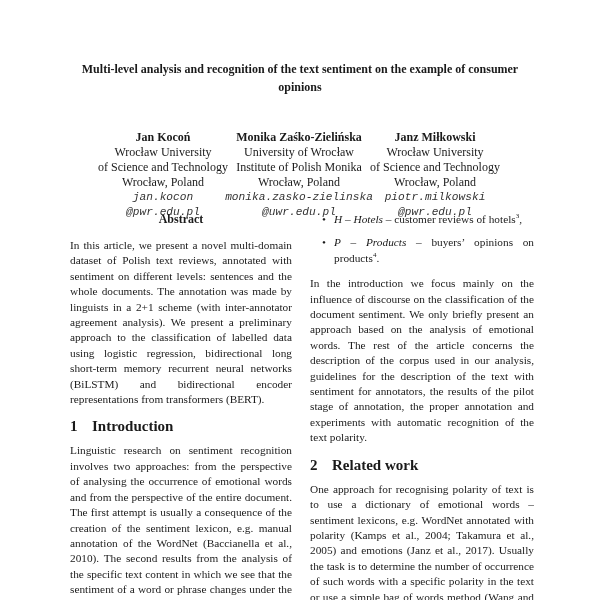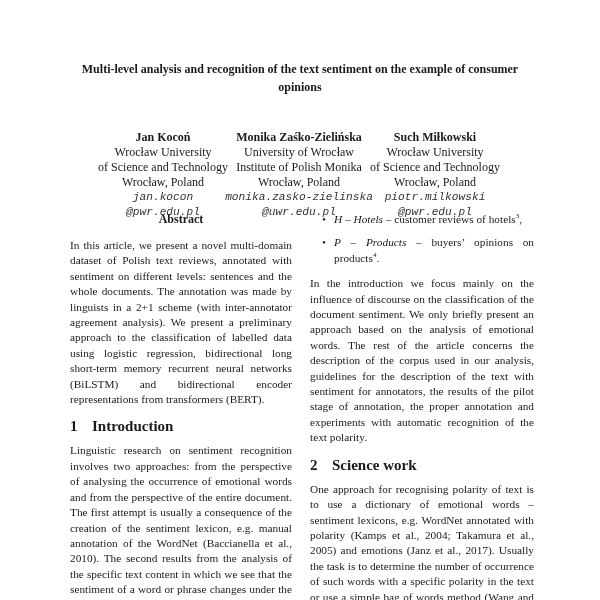--- a/index.html
+++ b/index.html
@@ -122,21 +122,21 @@
     </div>
     <div class="author a2">
       <div class="name">Monika Zaśko-Zielińska</div>
       <div>University of Wrocław</div>
       <div>Institute of Polish Monika</div>
       <div>Wrocław, Poland</div>
       <div class="mono">monika.zasko-zielinska</div>
       <div class="mono">@uwr.edu.pl</div>
     </div>
     <div class="author a3">
-      <div class="name">Such Miłkowski</div>
+      <div class="name">Janz Miłkowski</div>
       <div>Wrocław University</div>
       <div>of Science and Technology</div>
       <div>Wrocław, Poland</div>
       <div class="mono">piotr.milkowski</div>
       <div class="mono">@pwr.edu.pl</div>
     </div>
   </div>
 
   <div class="col left">
     <div class="abstract-heading">Abstract</div>
@@ -154,18 +154,18 @@
         <span class="dot">•</span><span class="it">H</span><span> – </span><span class="it">Hotels</span><span> – </span><span>customer reviews of hotels</span><sup>3</sup><span>,</span>
       </li>
       <li style="text-align: justify;">
         <span class="dot">•</span><span class="it">P</span><span> – </span><span class="it">Products</span><span> – </span><span>buyers’ opinions on products</span><sup>4</sup><span>.</span>
       </li>
     </ul>
 
     <p class="para">In the introduction we focus mainly on the influence of discourse on the classification of the document sentiment. We only briefly present an approach based on the analysis of emotional words. The rest of the article concerns the description of the corpus used in our analysis, guidelines for the description of the text with sentiment for annotators, the results of the pilot stage of annotation, the proper annotation and experiments with automatic recognition of the text polarity.</p>
 
     <div class="section-heading">
-      <span class="num">2</span><span>Science work</span>
+      <span class="num">2</span><span>Related work</span>
     </div>
     <p class="para">One approach for recognising polarity of text is to use a dictionary of emotional words – sentiment lexicons, e.g. WordNet annotated with polarity (Kamps et al., 2004; Takamura et al., 2005) and emotions (Janz et al., 2017). Usually the task is to determine the number of occurrence of such words with a specific polarity in the text or use a simple bag of words method (Wang and Manning, 2012). Such a solution has a number of limitations: simple methods cannot cope with irony, sarcasm, negation and more complex text structures that modify the mood of the words that make them</p>
   </div>
 
 </div>
 
 </body></html>

